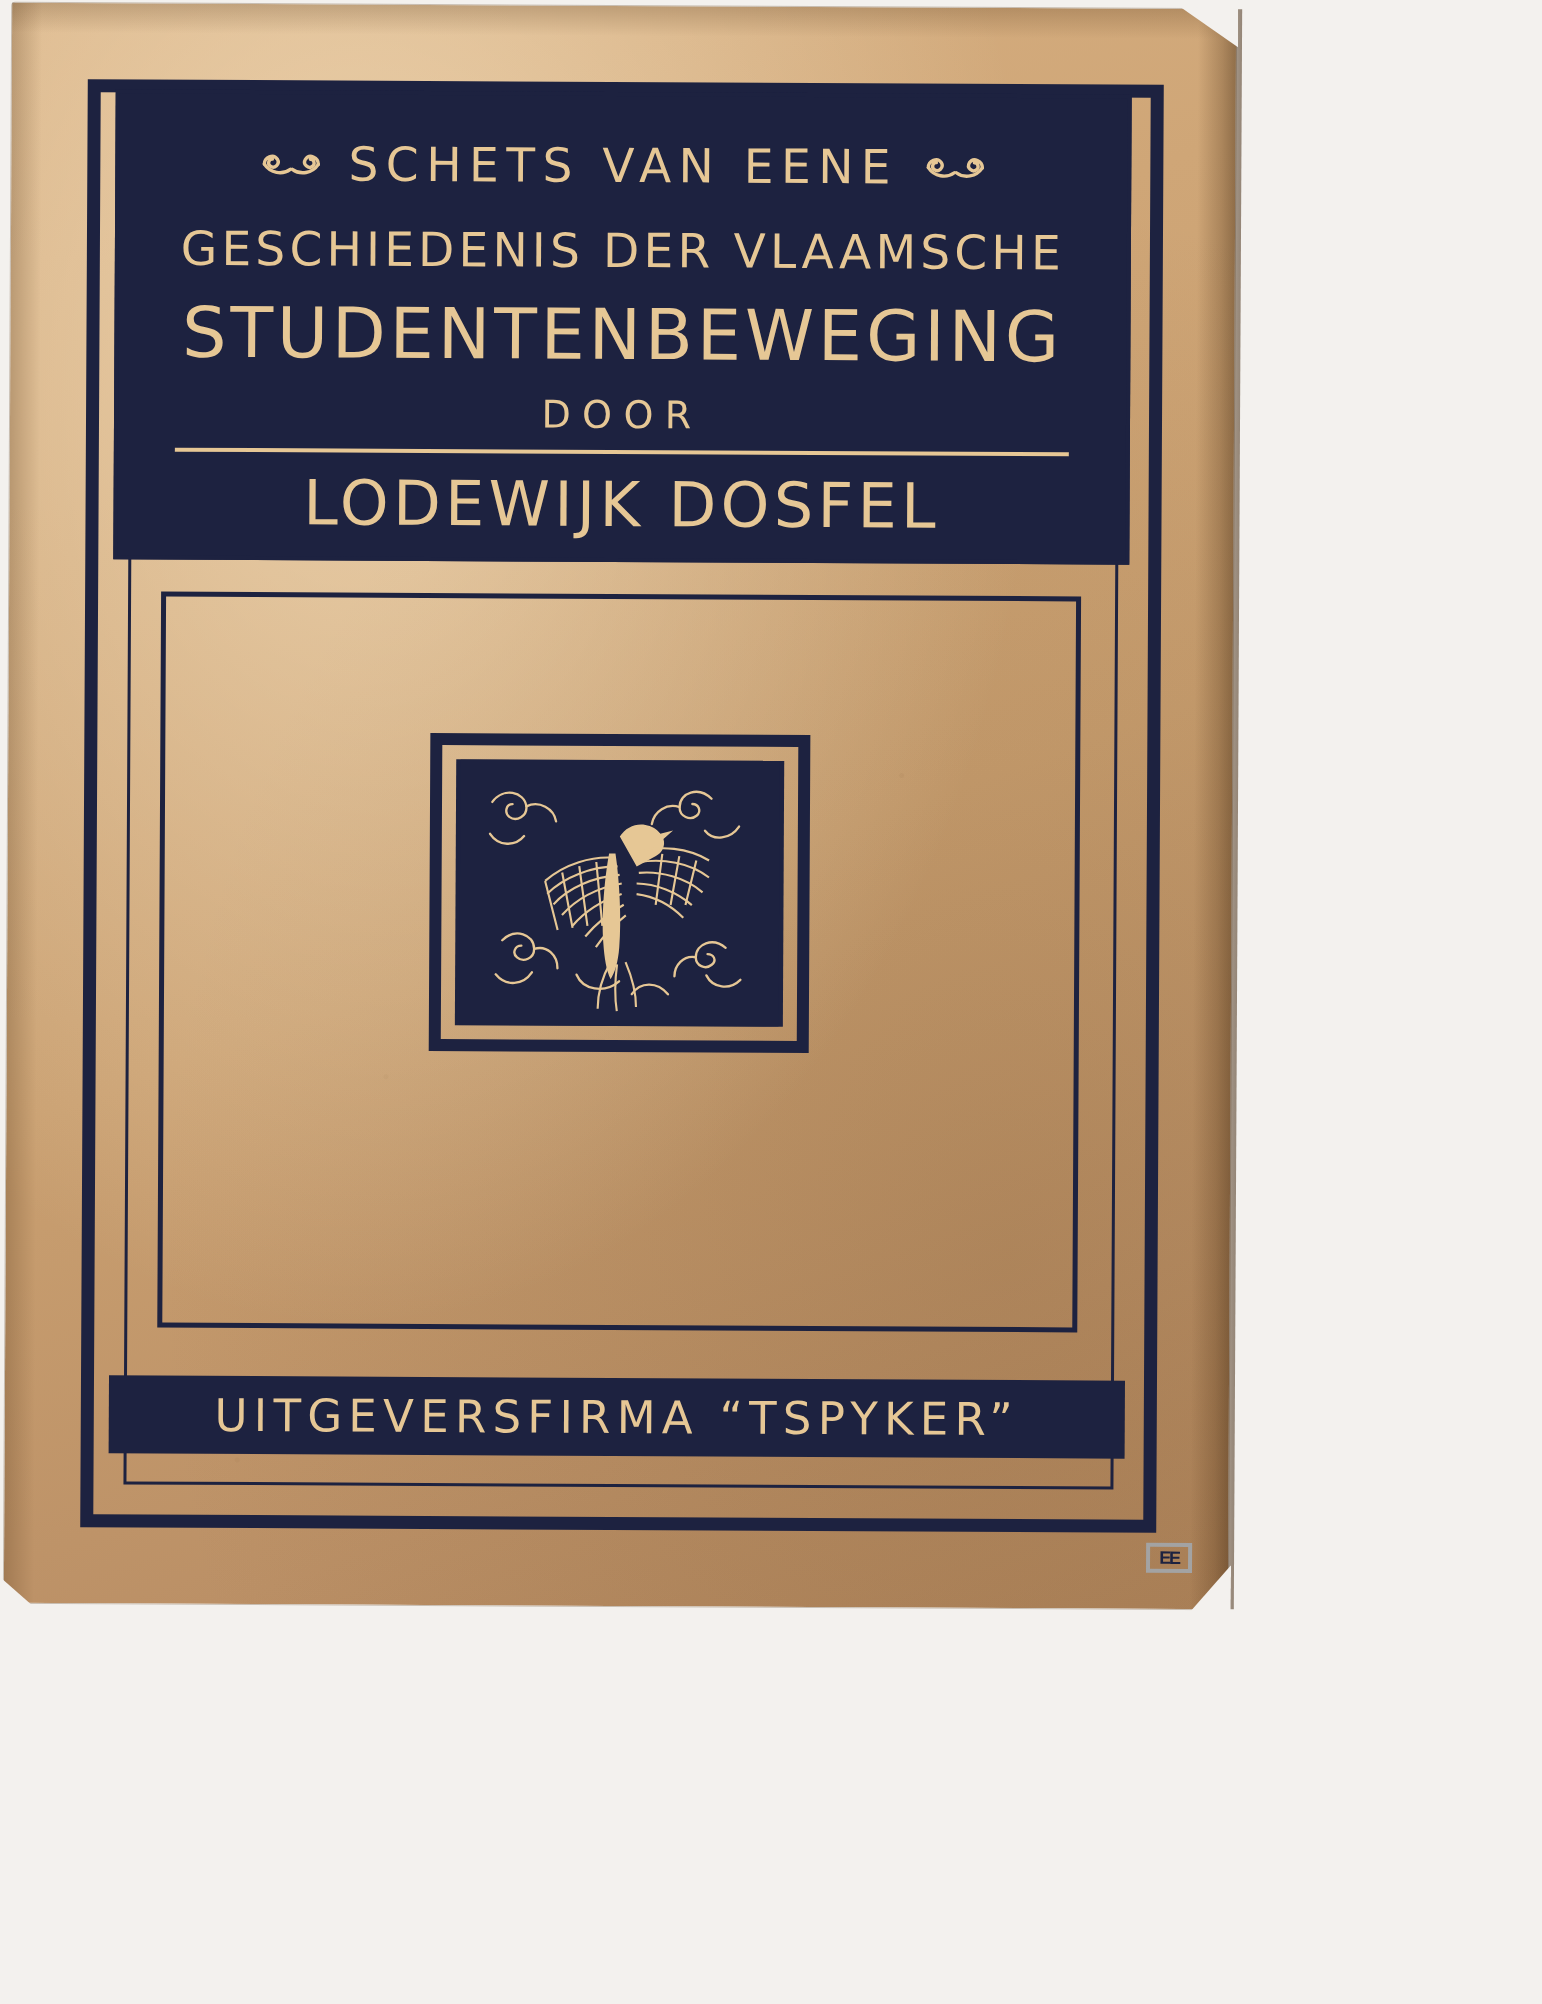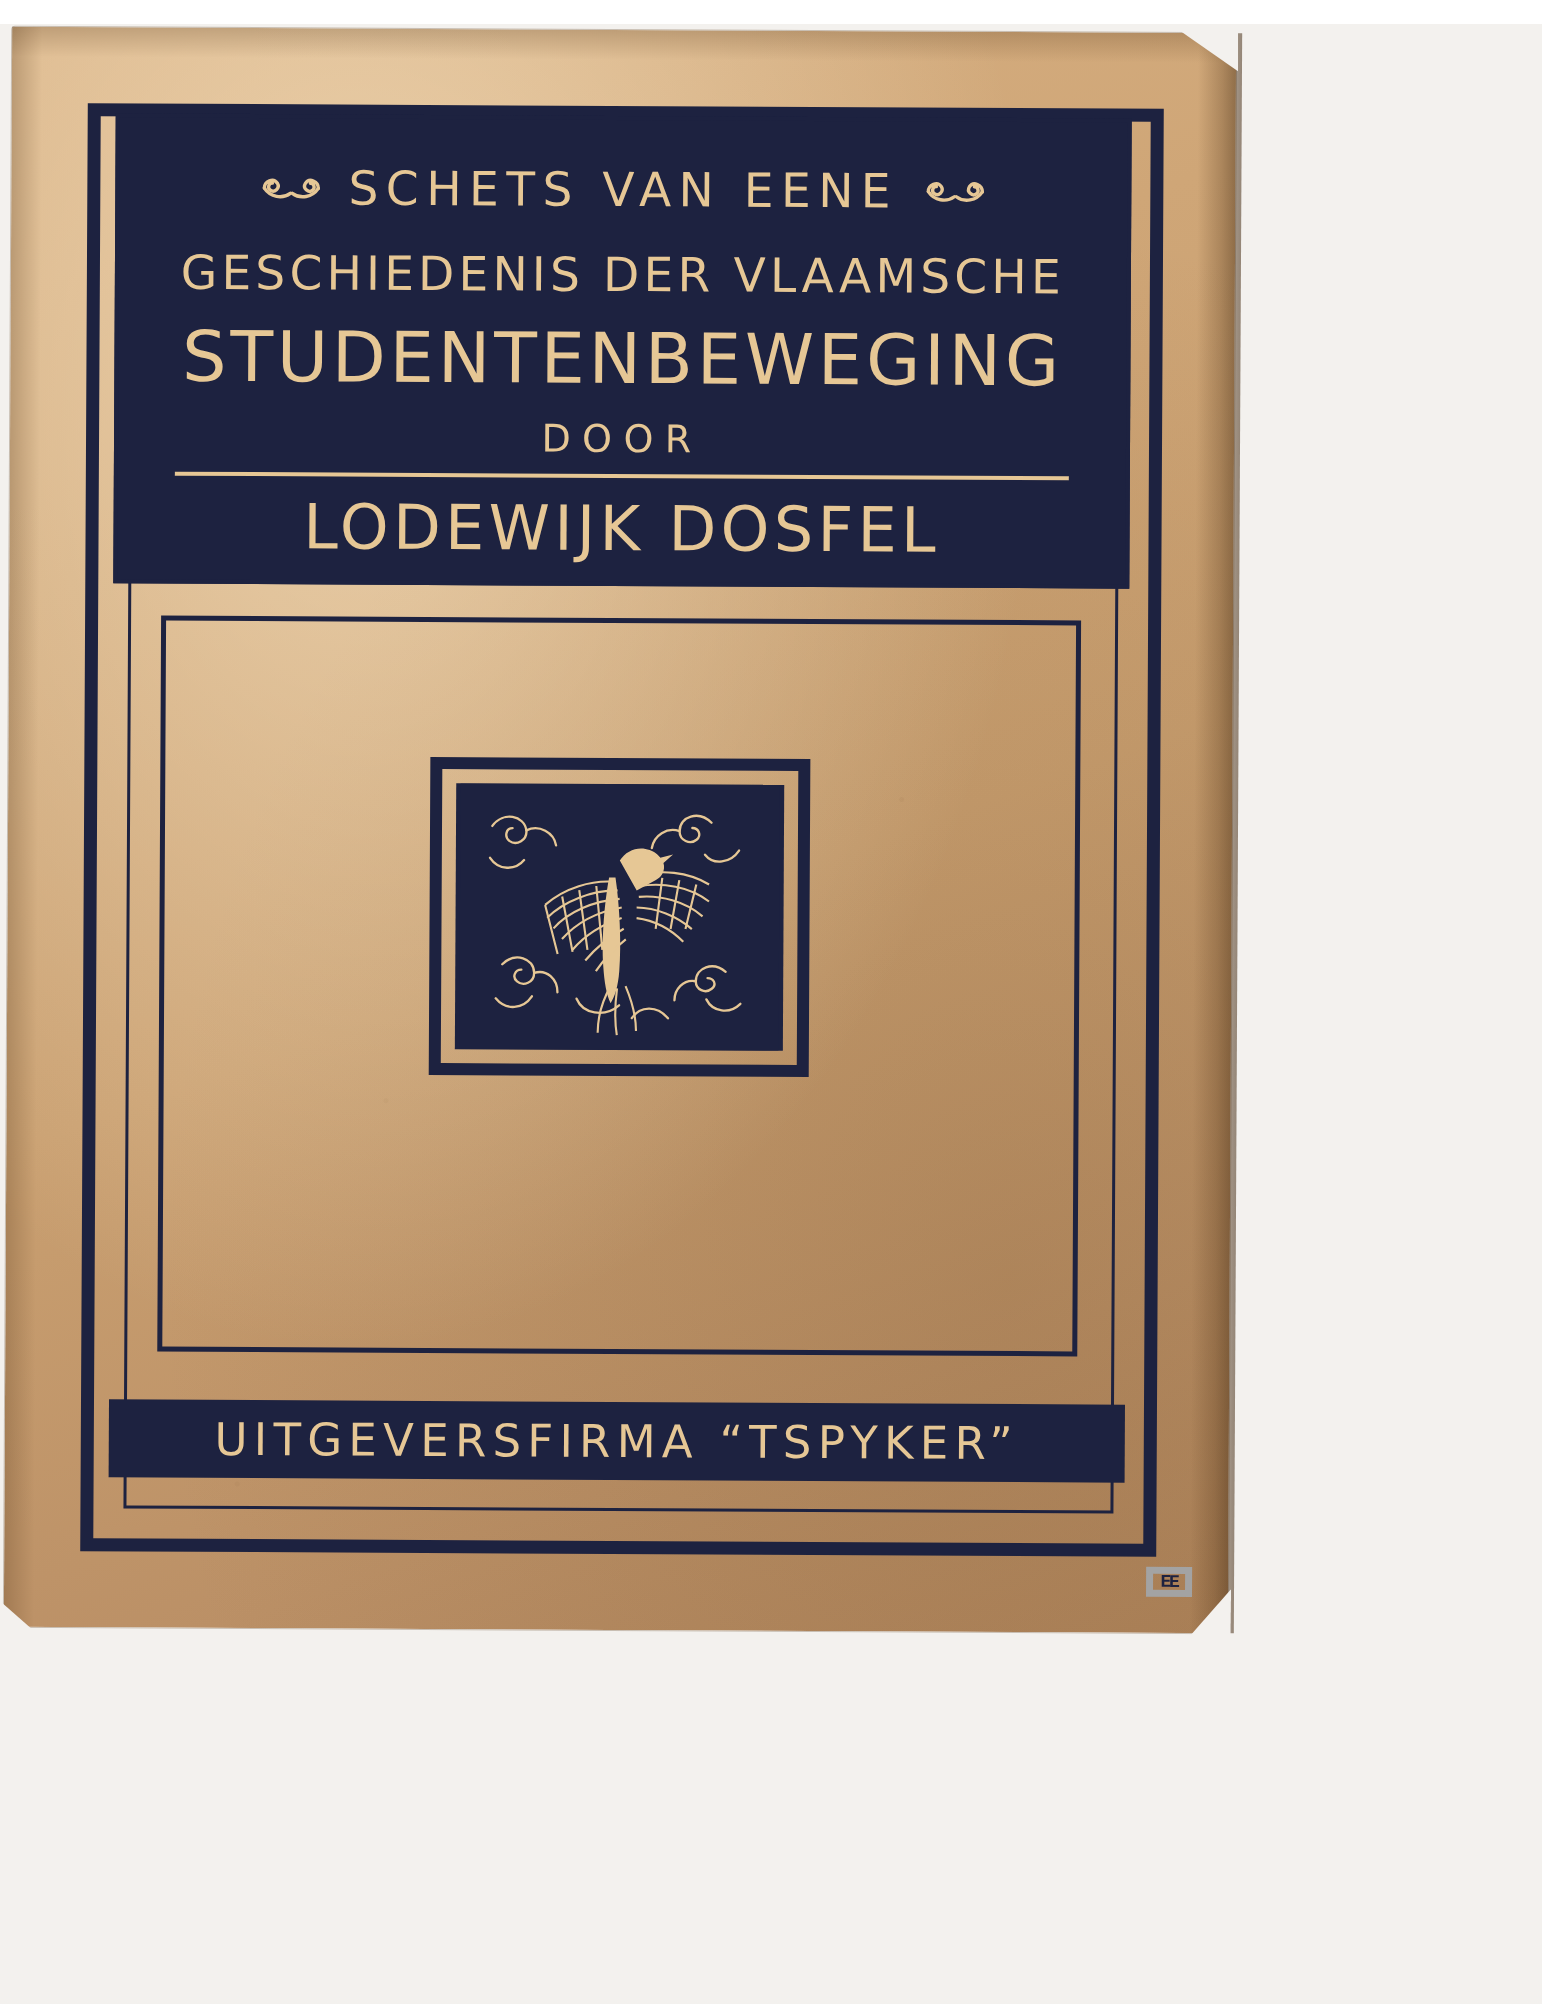--- a/index.html
+++ b/index.html
@@ -12,21 +12,20 @@
     height: 2004px;
     overflow: hidden;
     font-family: "Liberation Sans", sans-serif;
   }
 
   
   #photo {
     position: absolute;
     inset: 0;
     background: #f3f1ee;
-    margin-top: 24px;
   }
 
   
   #book {
     position: absolute;
     left: 8px;
     top: 6px;
     width: 1224px;
     height: 1600px;
     transform: rotate(0.3deg);
@@ -181,27 +180,27 @@
     white-space: nowrap;
   }
 
   
   .monogram {
     position: absolute;
     right: 36px;
     bottom: 36px;
     width: 46px;
     height: 30px;
-    border: 7px solid #a3a3a3;
+    border: 4px solid #a3a3a3;
     box-sizing: border-box;
     display: flex;
     align-items: center;
     justify-content: center;
     color: #1d2240;
-    font-family: Liberation Mono, monospace;
+    font-family: Liberation Sans, sans-serif;
     font-size: 18px;
     letter-spacing: -0.12em;
     font-weight: bold;
   }
 </style>
 </head>
 <body>
 
 <div id="photo">
 

